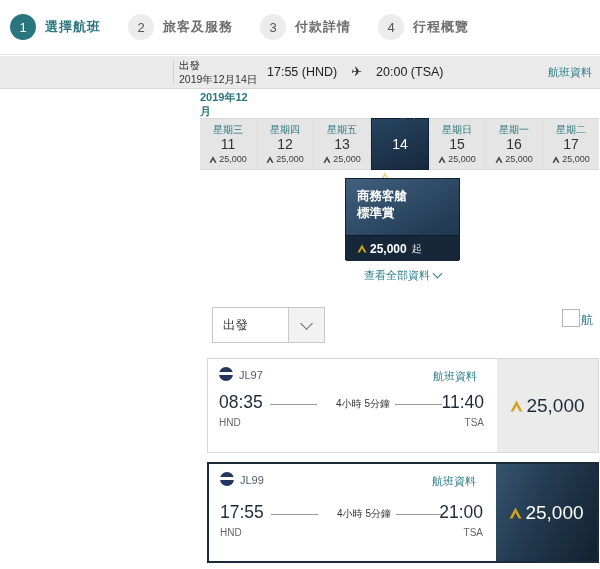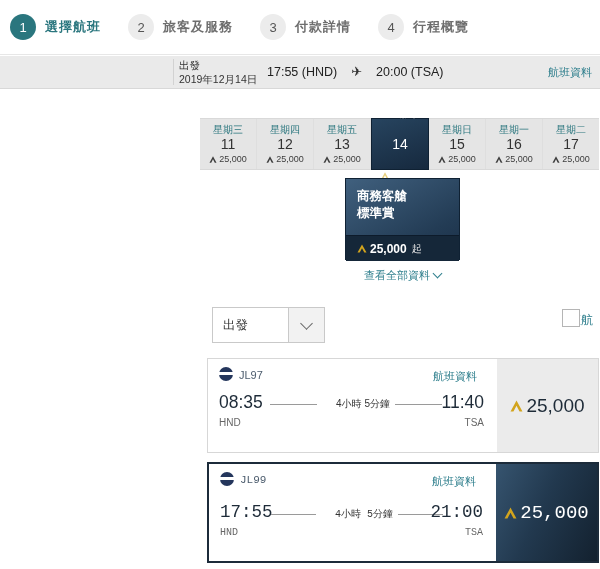--- a/index.html
+++ b/index.html
@@ -59,21 +59,21 @@
   .sortsel .val{flex:1;display:flex;align-items:center;padding-left:10px;font-size:12.5px;color:#333;}
   .sortsel .btn{width:35px;border-left:1px solid #c9c9c9;background:#f2f2f2;display:flex;align-items:center;justify-content:center;}
   .sel-chev{width:8px;height:8px;border-right:1.5px solid #666;border-bottom:1.5px solid #666;transform:rotate(45deg);margin-top:-4px;}
   .direct-label{position:absolute;left:533px;top:312px;font-size:12px;color:#2f7f8d;margin-left:36px;}
   .direct-cb{position:absolute;left:562px;top:309px;width:18px;height:18px;margin:0;accent-color:#fff;
              border:1px solid #b5b5b5;appearance:none;background:#fff;cursor:pointer;}
 
   
   .frow{position:absolute;left:207px;width:392px;background:#fff;box-sizing:border-box;}
   .frow.r1{top:358px;height:95px;border:1px solid #d7d7d7;text-decoration:underline;}
-  .frow.r2{top:462px;height:101px;border:2px solid #1c2b3a;font-family:Liberation Mono, monospace;}
+  .frow.r2{top:462px;height:101px;border:2px solid #1c2b3a;}
   .frow .inner{position:absolute;inset:0;}
   .jal-logo{position:absolute;left:11px;top:8px;width:14px;height:14px;border-radius:50%;
             background:linear-gradient(#24365c 38%,#ffffff 38%,#ffffff 54%,#24365c 54%);}
   .fno{position:absolute;left:31px;top:10px;font-size:11px;color:#4c5c6d;}
   .flink{position:absolute;right:121px;top:10px;font-size:11px;color:#2f7f8d;cursor:pointer;}
   .dep{position:absolute;left:11px;top:33px;}
   .dep .t,.arr .t{font-size:17.5px;color:#1e2b38;line-height:21px;}
   .dep .a,.arr .a{font-size:10px;color:#666;line-height:14px;margin-top:3px;}
   .arr{position:absolute;right:114px;top:33px;text-align:right;}
   .dur{position:absolute;left:62px;width:172px;top:38px;height:14px;display:flex;align-items:center;}
@@ -116,20 +116,24 @@
       <div>2019年12月14日</div>
     </div>
     <div class="sum-times">
       <span>17:55 (HND)</span>
       <span class="plane">✈</span>
       <span>20:00 (TSA)</span>
     </div>
     <div class="sum-link">航班資料</div>
   </div>
 
+  <div class="month">
+    <div>2019年12</div>
+    <div>月</div>
+  </div>
 
   <div class="tabs">
     <div class="tab">
       <div class="wd">星期三</div>
       <div class="dy">11</div>
       <div class="mi">
           <svg class="mico" width="8" height="7" viewBox="0 0 12 11">
             <path d="M0.5,10.5 L6,0.5 L11.5,10.5 L8.8,10.5 L6,5.2 L3.2,10.5 Z" fill="#3c3c3c"></path>
           </svg>
           <span>25,000</span>

